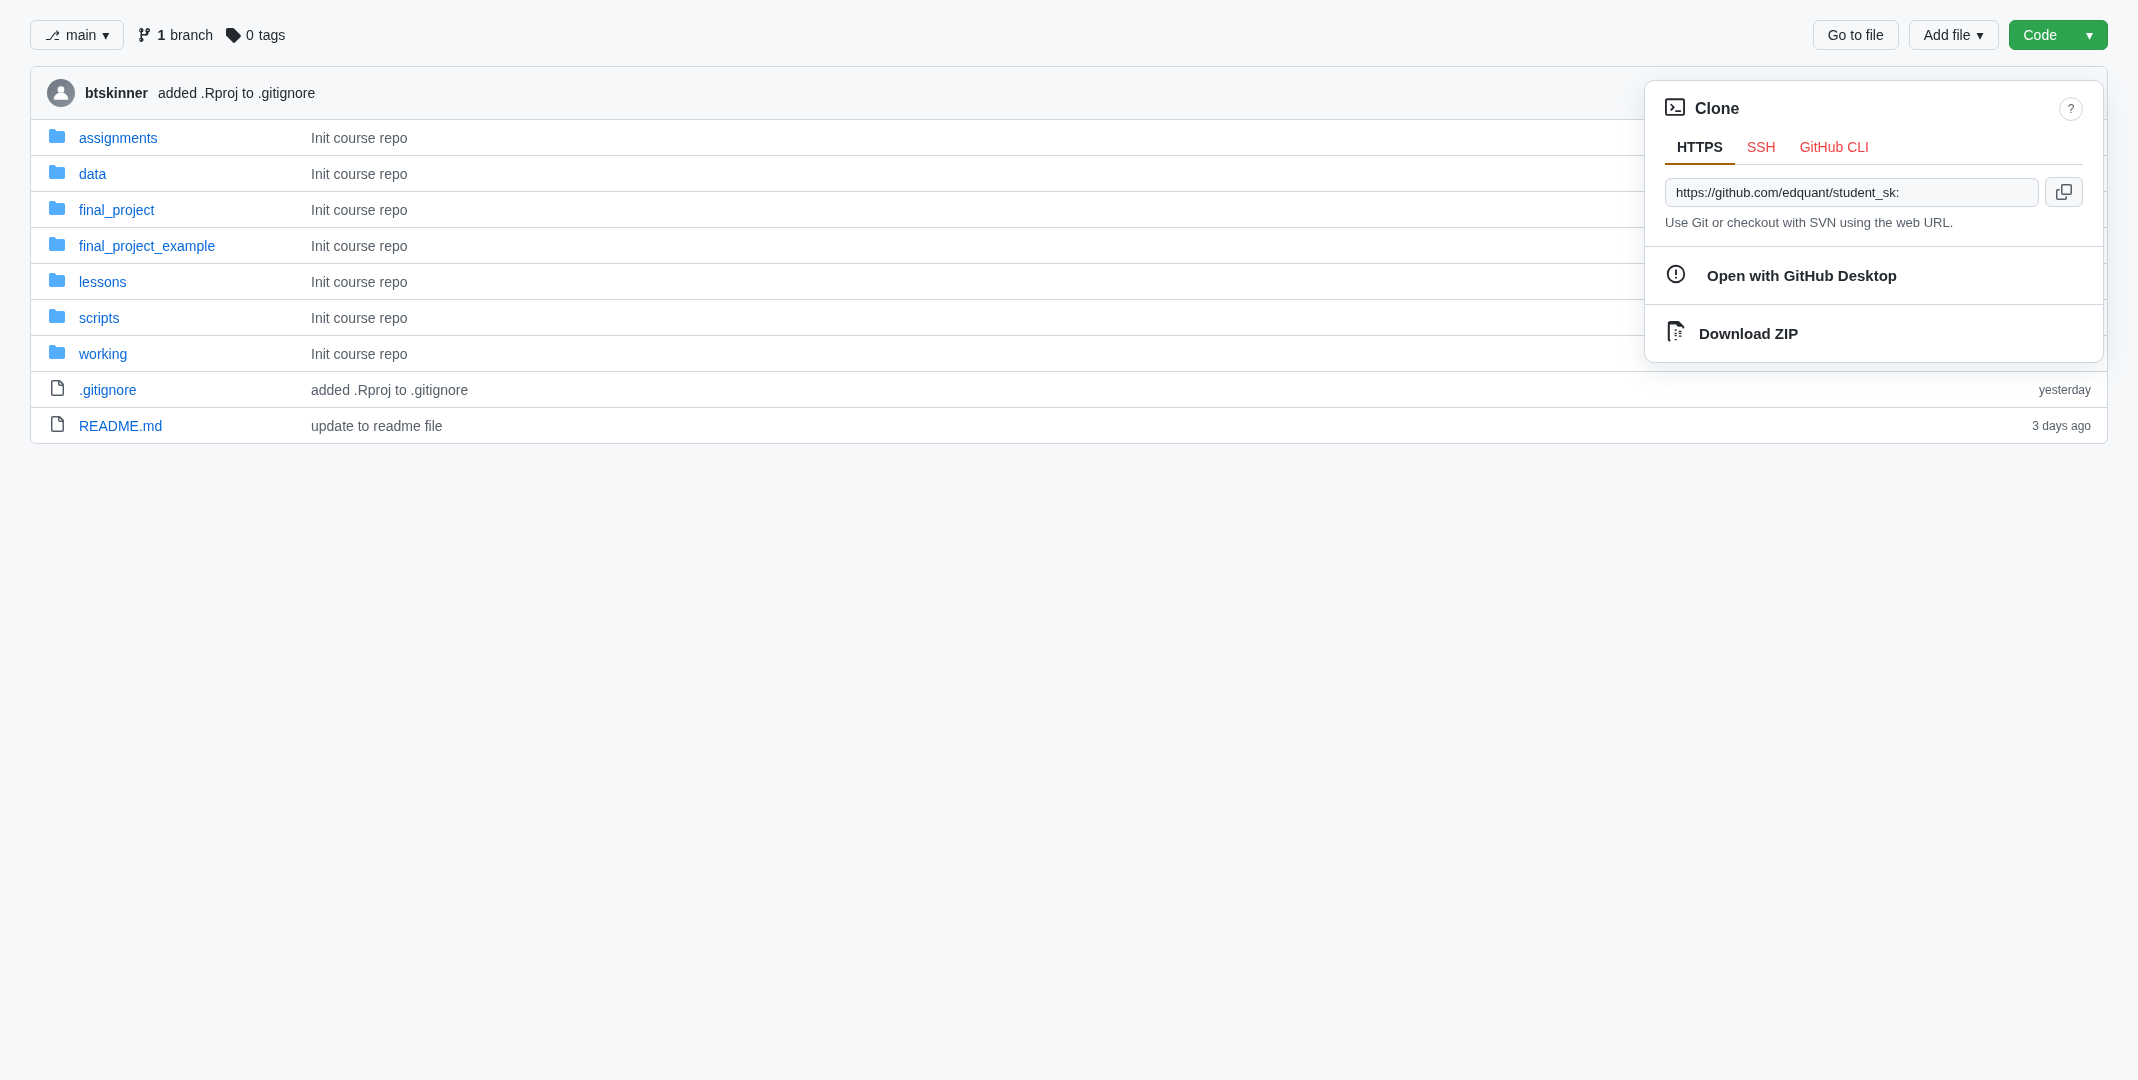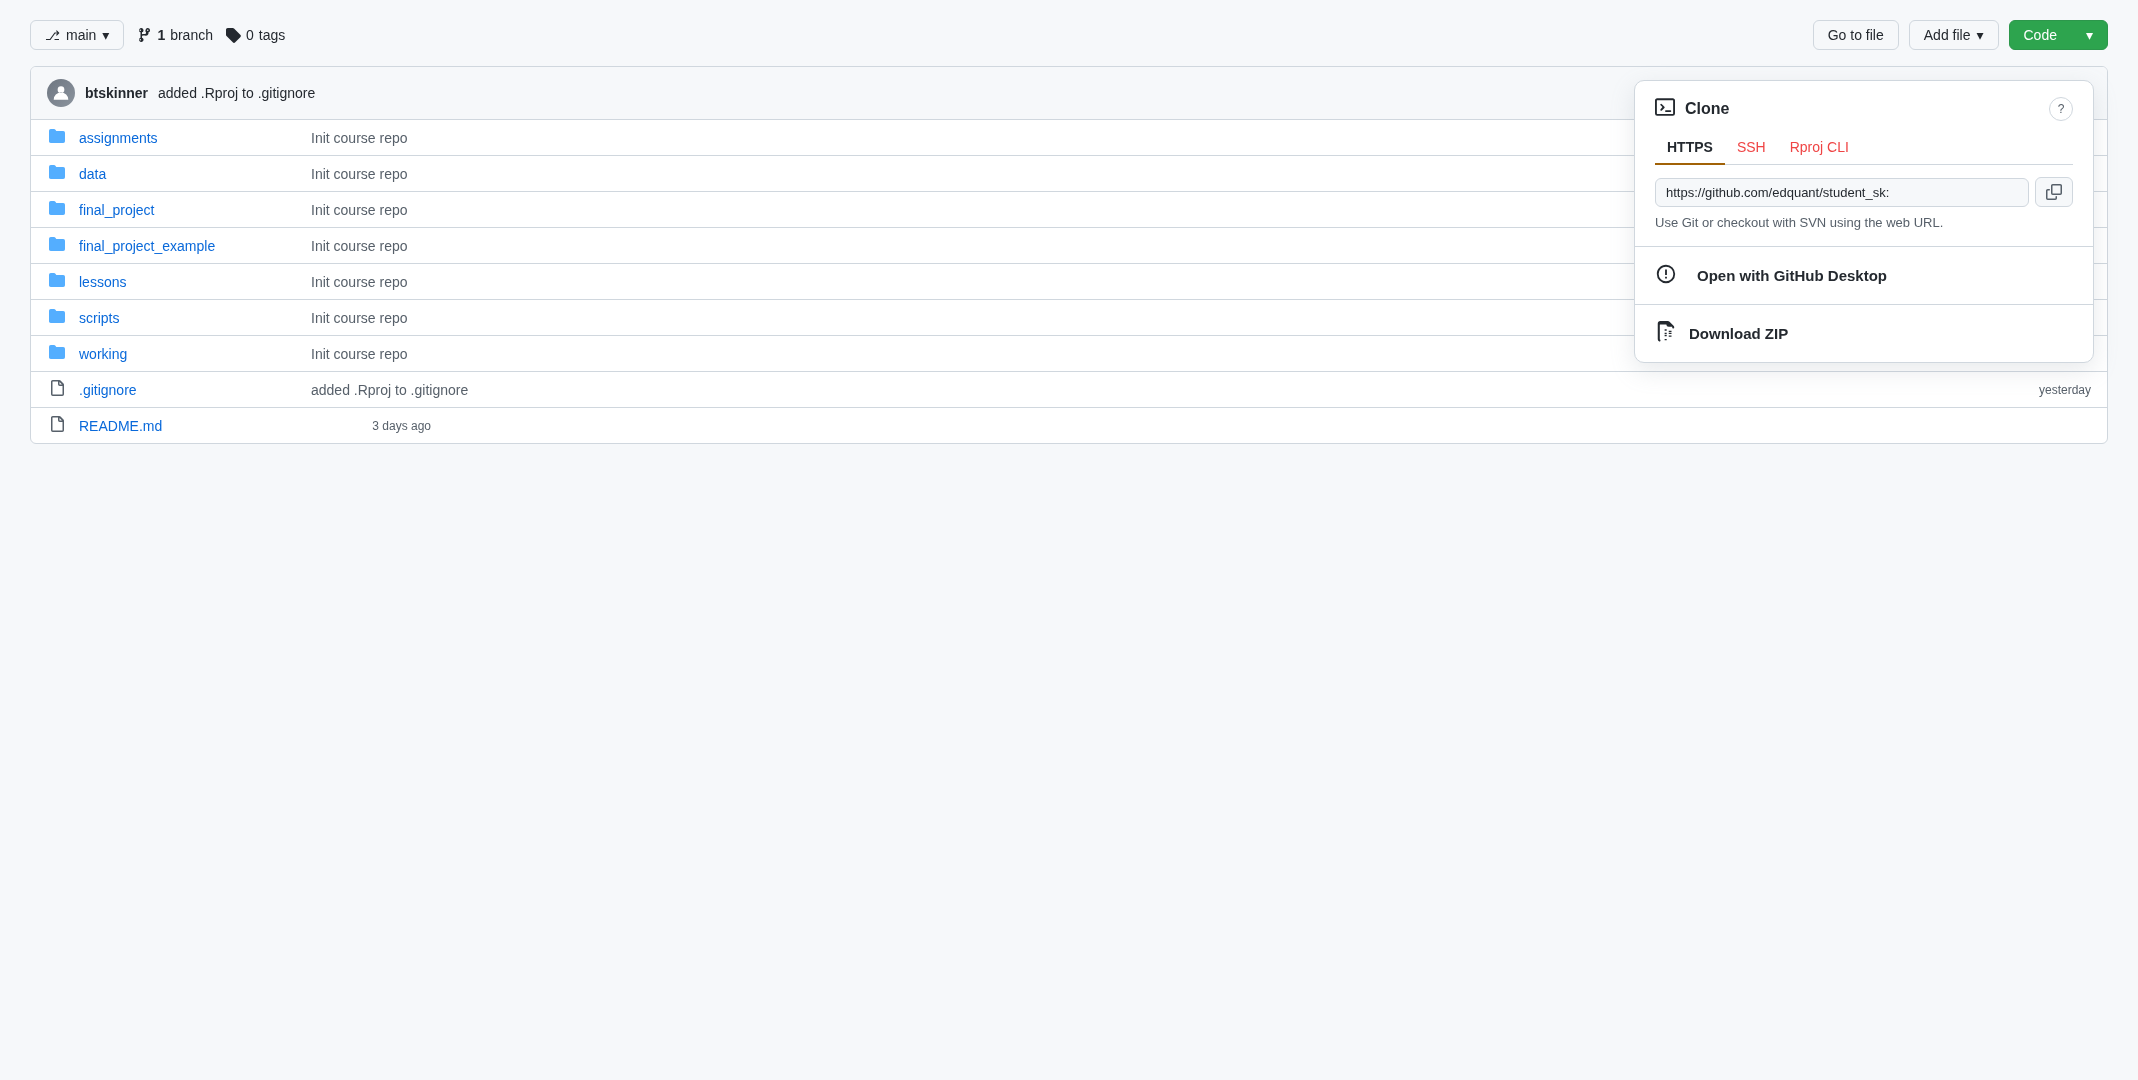--- a/index.html
+++ b/index.html
@@ -116,21 +116,21 @@
       flex: 0 0 120px;
       text-align: right;
       color: #57606a;
       font-size: 12px;
     }
 
     
     .clone-dropdown {
       position: absolute;
       top: 60px;
-      right: 14px;
+      right: 4px;
       width: 460px;
       background: #fff;
       border: 1px solid #d0d7de;
       border-radius: 10px;
       box-shadow: 0 8px 24px rgba(140,149,159,0.2);
       z-index: 100;
       padding: 0;
     }
     .clone-section {
       padding: 16px 20px;
@@ -361,20 +361,21 @@
             </svg></span>
           <span class="file-name">.gitignore</span>
           <span class="file-commit">added .Rproj to .gitignore</span>
           <span class="file-time">yesterday</span>
         </div>
         <div class="file-row">
           <span class="file-icon"><svg width="16" height="16" viewBox="0 0 16 16" fill="#57606a">
               <path d="M2 1.75C2 .784 2.784 0 3.75 0h6.586c.464 0 .909.184 1.237.513l2.914 2.914c.329.328.513.773.513 1.237v9.586A1.75 1.75 0 0113.25 16h-9.5A1.75 1.75 0 012 14.25V1.75zm1.75-.25a.25.25 0 00-.25.25v12.5c0 .138.112.25.25.25h9.5a.25.25 0 00.25-.25V6h-2.75A1.75 1.75 0 019 4.25V1.5H3.75zm6.75.56v2.19c0 .138.112.25.25.25h2.19L10.5 2.06z"></path>
             </svg></span>
           <span class="file-name">README.md</span>
+          <span class="file-commit">update to readme file</span>
           <span class="file-time">3 days ago</span>
         </div>
       </div>
   </div>
 
   <div class="clone-dropdown">
 
     <div class="clone-section">
       <div class="clone-header">
         <div class="clone-title">
@@ -386,21 +387,21 @@
           <span>Clone</span>
         </div>
         <div class="help-circle">
           <span>?</span>
         </div>
       </div>
 
       <div class="clone-tabs">
         <div class="clone-tab active">HTTPS</div>
         <div class="clone-tab">SSH</div>
-        <div class="clone-tab">Rproj CLI</div>
+        <div class="clone-tab">GitHub CLI</div>
       </div>
 
       <div class="clone-url-row">
         <input class="clone-url-input" type="text" readonly="" value="https://github.com/edquant/student_sk:" style="">
         <button class="clone-copy-btn">
           <svg width="16" height="16" viewBox="0 0 16 16" fill="#57606a">
               <path d="M0 6.75C0 5.784.784 5 1.75 5h1.5a.75.75 0 010 1.5h-1.5a.25.25 0 00-.25.25v7.5c0 .138.112.25.25.25h7.5a.25.25 0 00.25-.25v-1.5a.75.75 0 011.5 0v1.5A1.75 1.75 0 019.25 16h-7.5A1.75 1.75 0 010 14.25v-7.5z"></path>
               <path d="M5 1.75C5 .784 5.784 0 6.75 0h7.5C15.216 0 16 .784 16 1.75v7.5A1.75 1.75 0 0114.25 11h-7.5A1.75 1.75 0 015 9.25v-7.5zm1.75-.25a.25.25 0 00-.25.25v7.5c0 .138.112.25.25.25h7.5a.25.25 0 00.25-.25v-7.5a.25.25 0 00-.25-.25h-7.5z"></path>
             </svg>
         </button>

